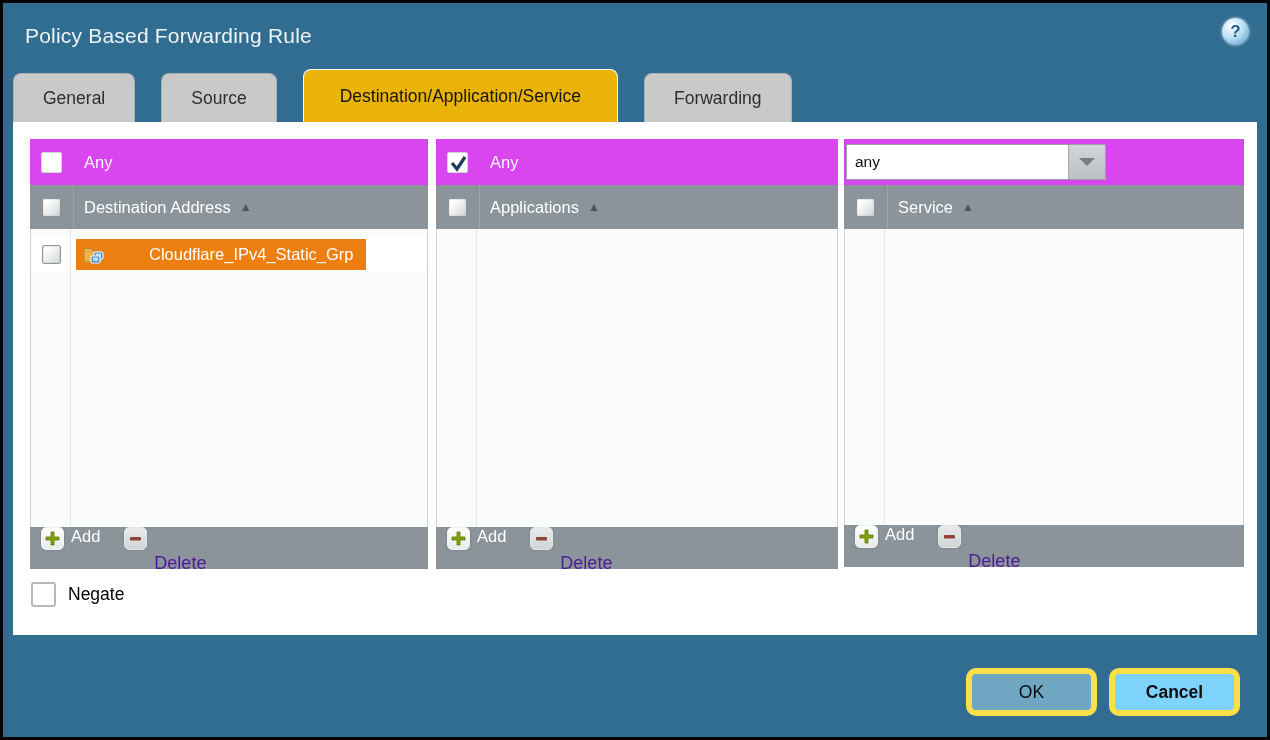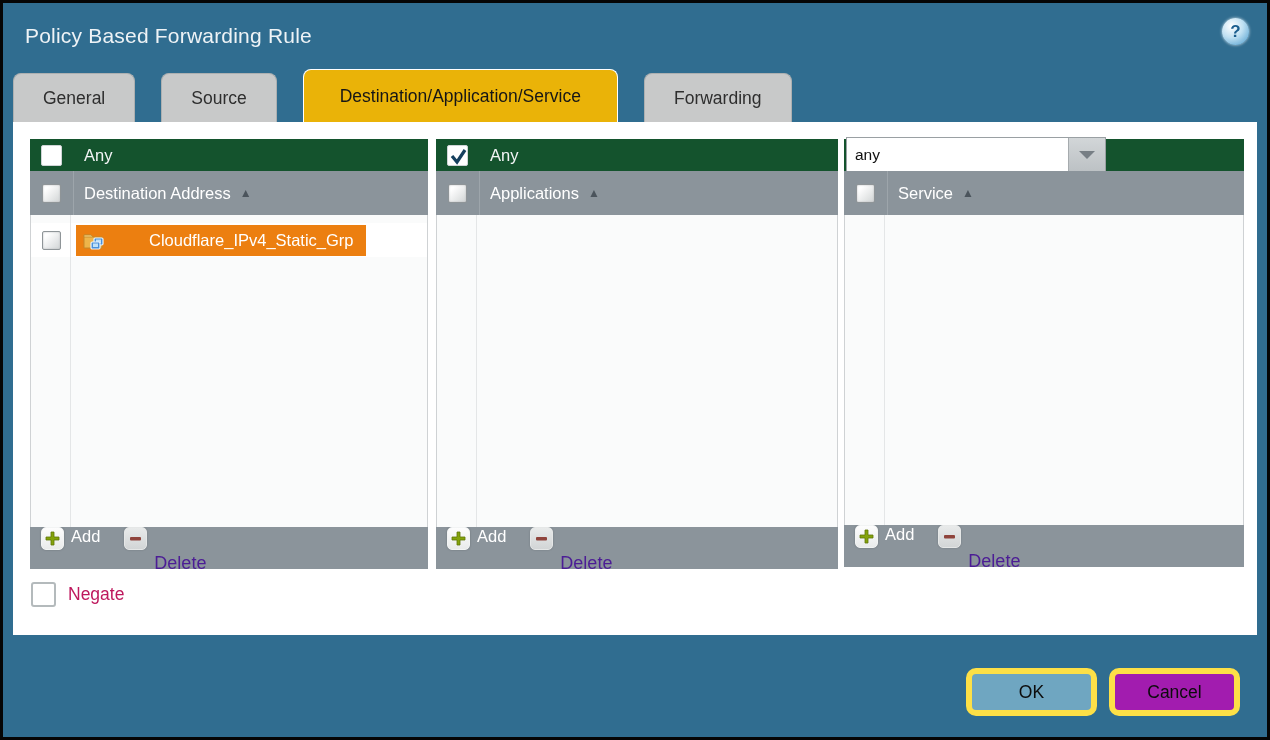--- a/index.html
+++ b/index.html
@@ -56,21 +56,21 @@
     background: #ffffff;
   }
   .panel {
     position: absolute; top: 17px; height: 430px;
     display: flex; flex-direction: column;
   }
   .panel-dest  { left: 17px;  width: 398px; }
   .panel-apps  { left: 423px; width: 402px; }
   .panel-svc   { left: 831px; width: 400px; height: 428px; }
   .any-bar {
-    height: 32px; background: #14532d; flex: 0 0 auto;
+    height: 46px; background: #d946ef; flex: 0 0 auto;
     display: flex; align-items: center; color: #f2f4f5; font-size: 16.5px;
   }
   .panel-header {
     height: 44px; background: #8b949b; flex: 0 0 auto;
     display: flex; align-items: center; color: #ffffff; font-size: 16.5px;
   }
   .panel-header .vsep {
     width: 1px; height: 100%; background: #9da5ab; margin-left: 12px;
   }
   .panel-body {
@@ -154,30 +154,30 @@
   }
   
   .negate-row {
     position: absolute; left: 18px; top: 460px;
     display: flex; align-items: center; cursor: pointer;
   }
   .cb-negate {
     width: 25px; height: 25px; background: #ffffff;
     border: 2px solid #b4babc; border-radius: 3px;
   }
-  .negate-label { margin-left: 12px; color: #be185d; font-size: 17.5px; }
+  .negate-label { margin-left: 12px; color: #000000; font-size: 17.5px; }
   
   .btn {
     position: absolute; top: 665px; width: 131px; height: 48px;
     border: 6px solid #fde047; border-radius: 10px;
     display: flex; align-items: center; justify-content: center;
     font-size: 17.5px; color: #0c0c0c; cursor: pointer;
   }
   .btn-ok { left: 963px; background: #6fa6c1; }
-  .btn-cancel { left: 1106px; background: #a21caf; }
+  .btn-cancel { left: 1106px; background: #7dd3fc; font-weight: bold; }
 </style>
 </head>
 <body>
 
 <div class="dialog">
 
   <div class="title-bar">
     <div class="title">Policy Based Forwarding Rule</div>
   </div>
   <div class="help-btn">

